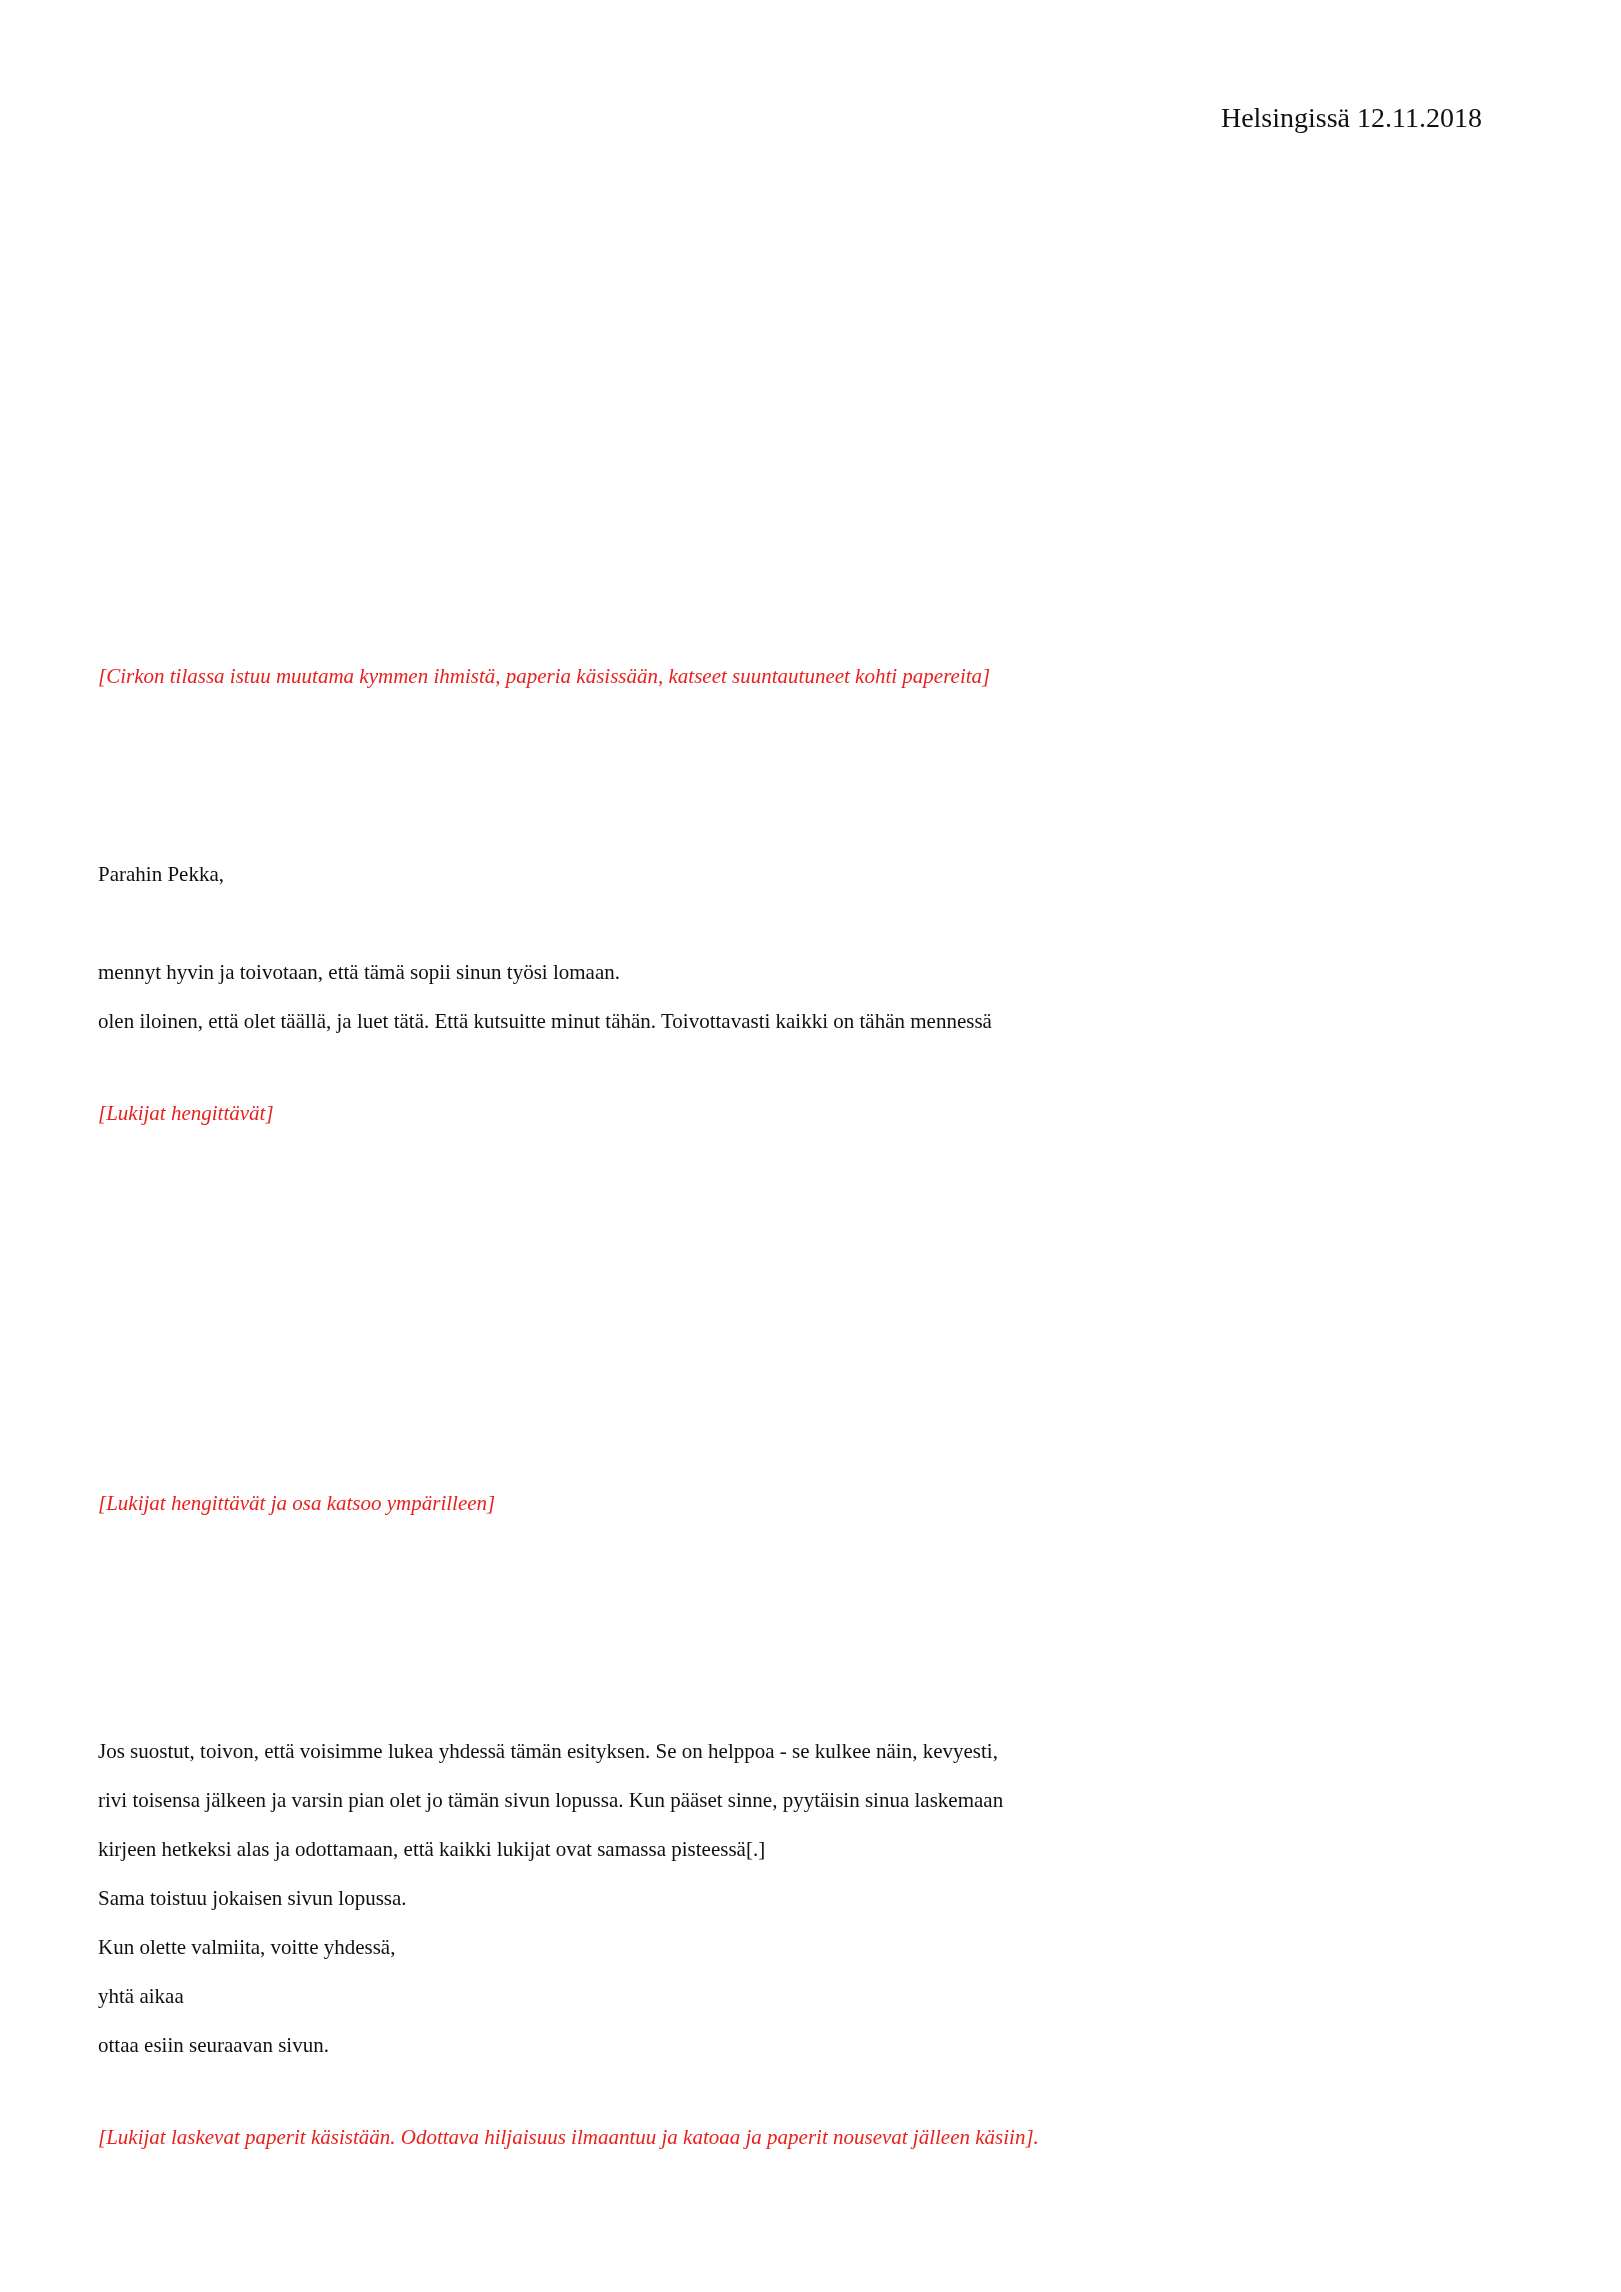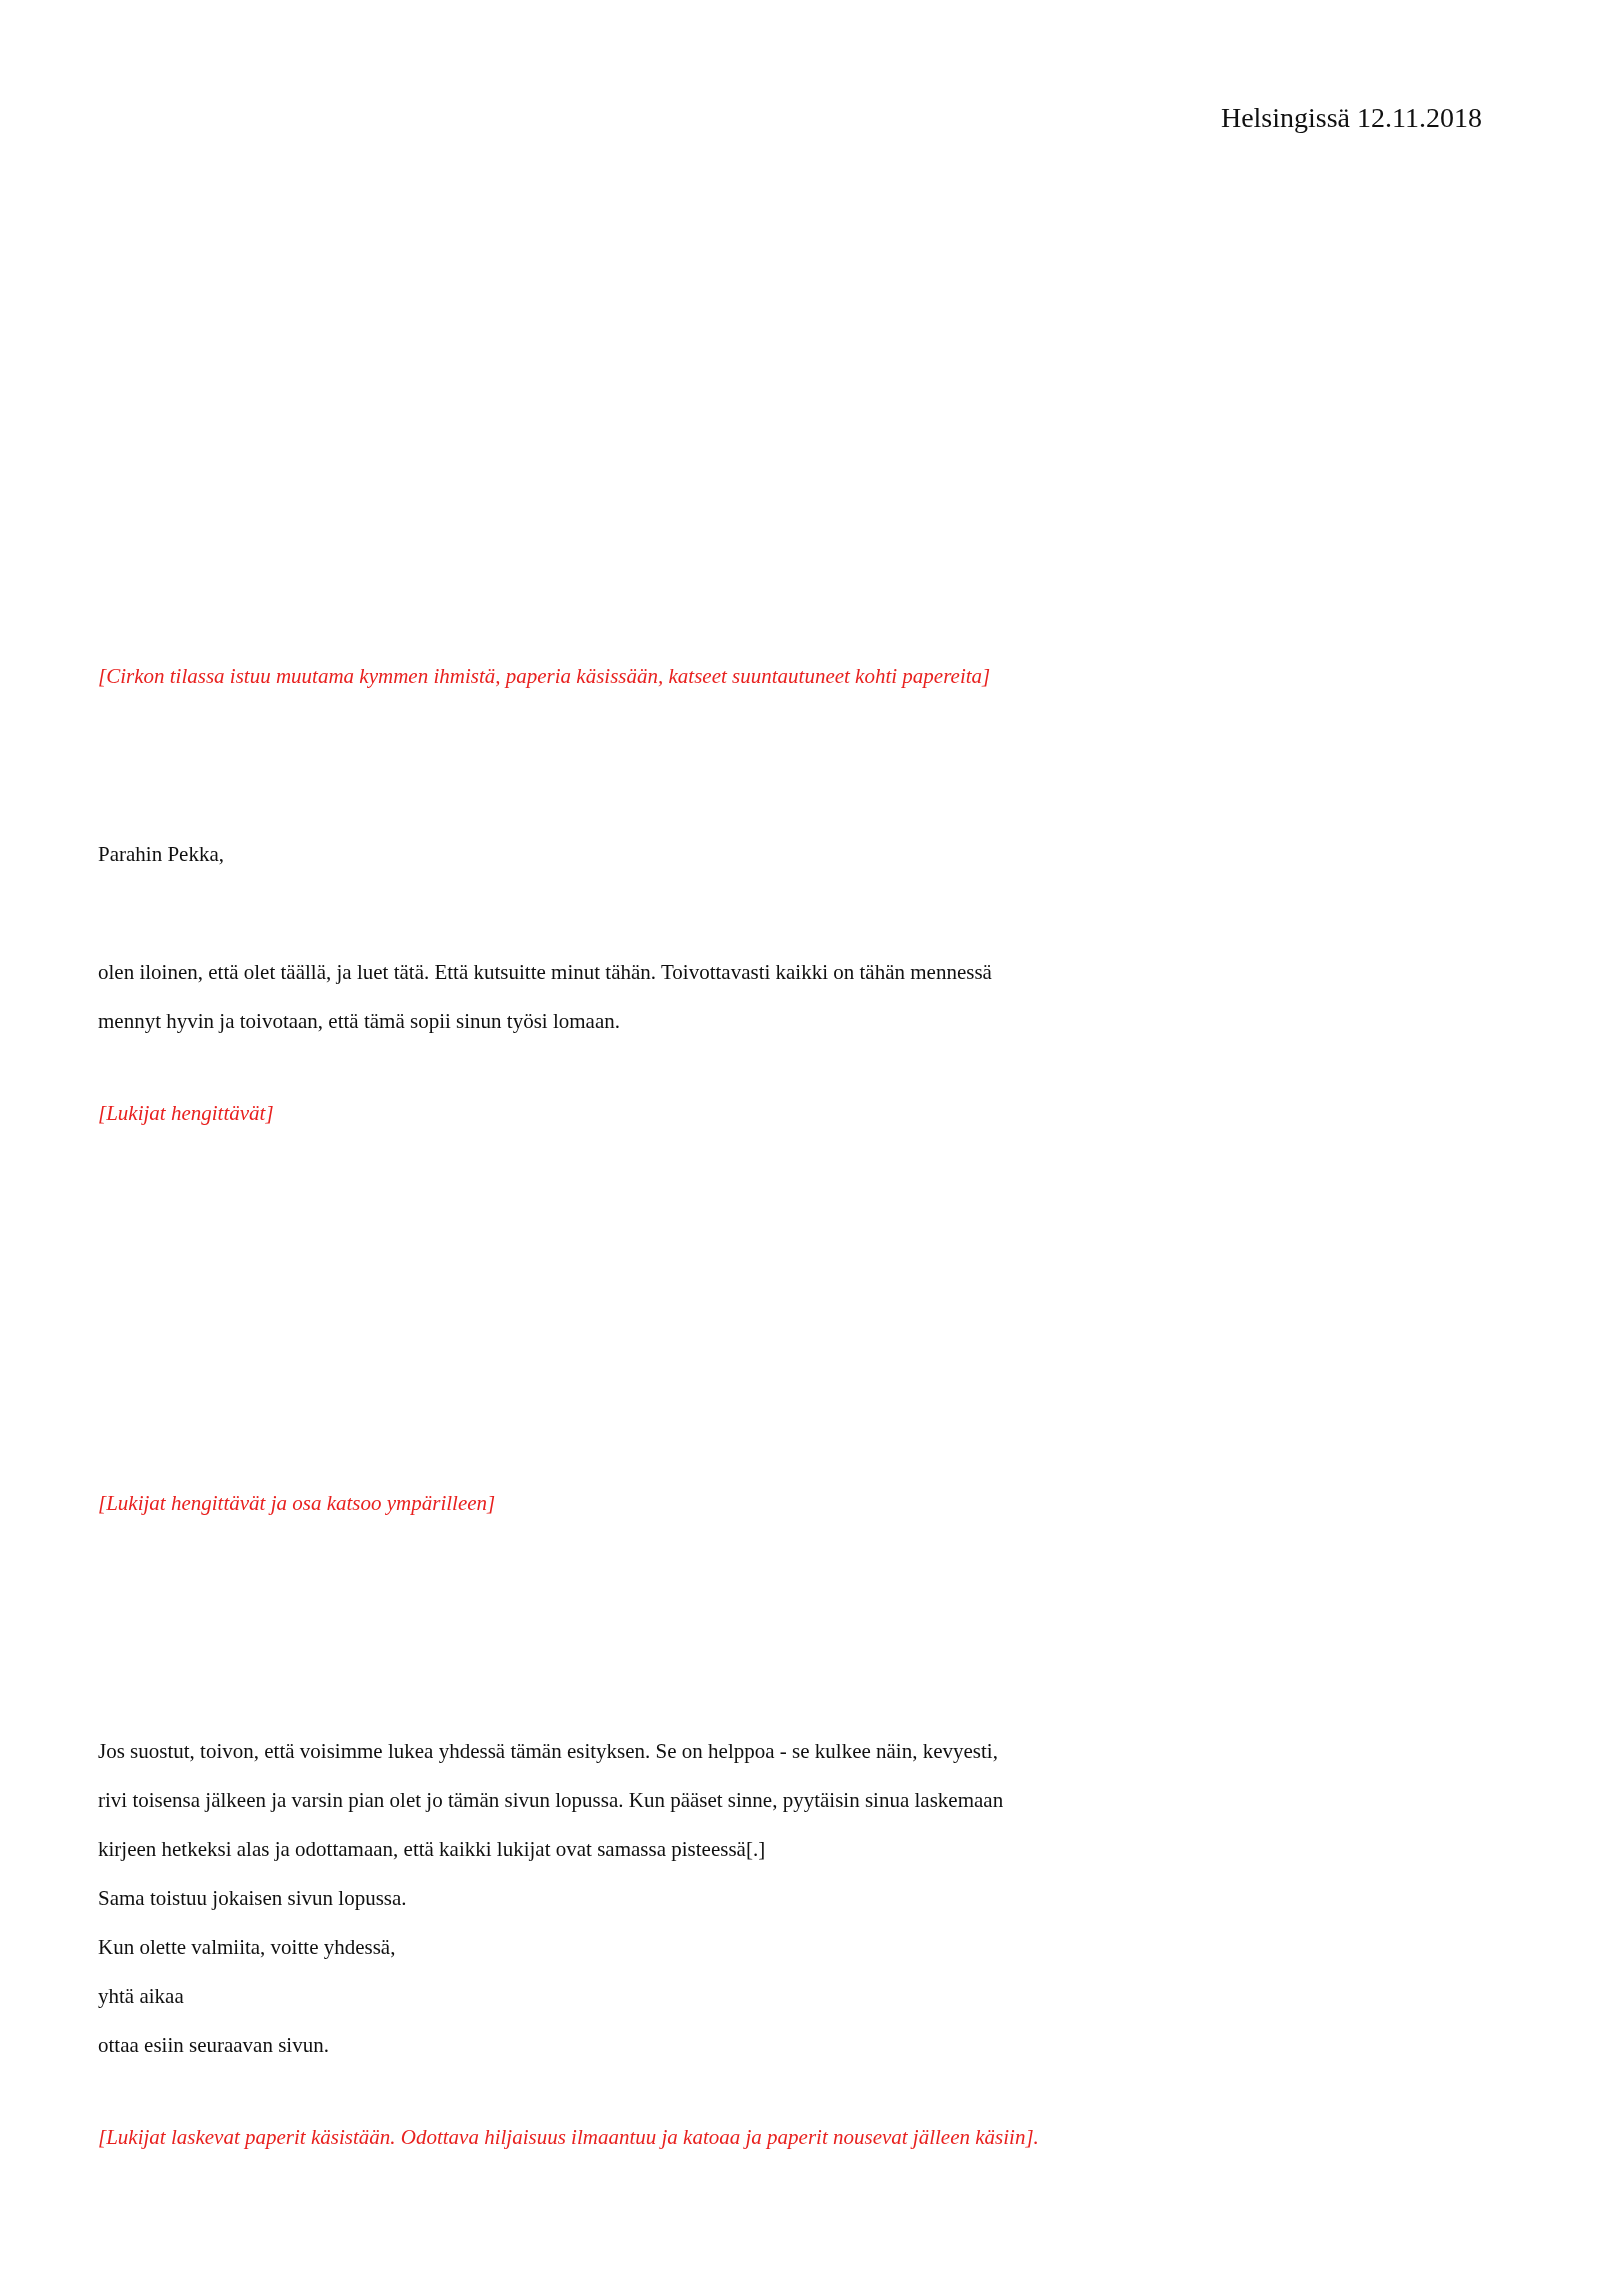--- a/index.html
+++ b/index.html
@@ -52,25 +52,25 @@
 </style>
 </head>
 <body>
 
 <div class="page">
 
   <div class="dateline block">Helsingissä 12.11.2018</div>
 
   <div class="block stage" style="top:637px;">[Cirkon tilassa istuu muutama kymmen ihmistä, paperia käsissään, katseet suuntautuneet kohti papereita]</div>
 
-  <div class="block line" style="top:808px;">Parahin Pekka,</div>
+  <div class="block line" style="top:828px;">Parahin Pekka,</div>
 
   <div class="block" style="top:926px;">
+    <div class="line">mennyt hyvin ja toivotaan, että tämä sopii sinun työsi lomaan.</div>
     <div class="line">olen iloinen, että olet täällä, ja luet tätä. Että kutsuitte minut tähän. Toivottavasti kaikki on tähän mennessä</div>
-    <div class="line">mennyt hyvin ja toivotaan, että tämä sopii sinun työsi lomaan.</div>
   </div>
 
   <div class="block stage" style="top:1074px;">[Lukijat hengittävät]</div>
 
 
   <div class="block stage" style="top:1464px;">[Lukijat hengittävät ja osa katsoo ympärilleen]</div>
 
   <div class="block stage" style="top:2098px;">[Lukijat laskevat paperit käsistään. Odottava hiljaisuus ilmaantuu ja katoaa ja paperit nousevat jälleen käsiin].</div>
 
   <div class="block" style="top:1705px;">

